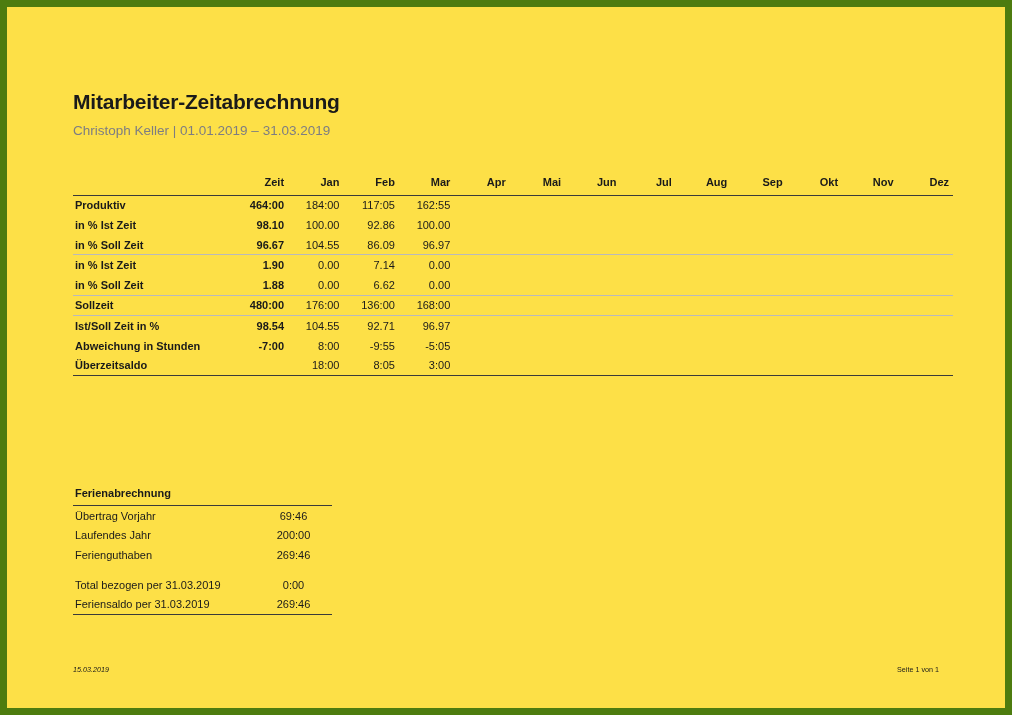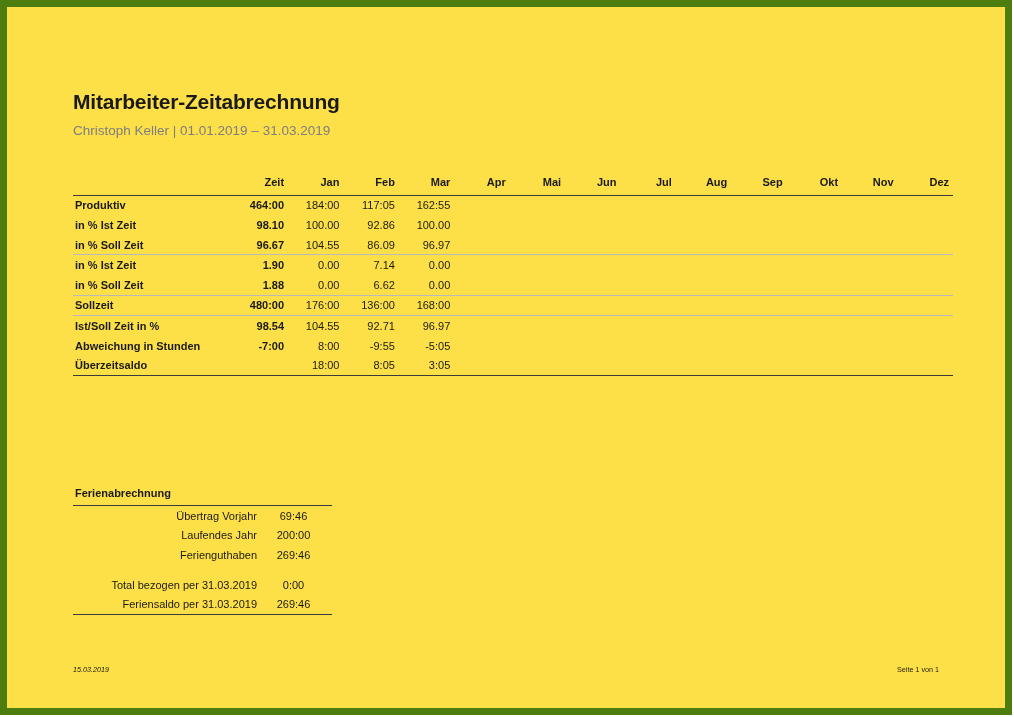--- a/index.html
+++ b/index.html
@@ -128,21 +128,21 @@
   table.ferien th.ferien-title {
     text-align: left;
     font-weight: bold;
     font-size: 11px;
     padding-left: 2px;
     padding-bottom: 2px;
     border-bottom: 1.3px solid #3a3a3a;
     color: #1a1a1a;
   }
   table.ferien td.f-label {
-    text-align: right;
+    text-align: left;
     padding-left: 2px;
   }
   table.ferien td.f-value {
     text-align: center;
     padding-right: 2px;
   }
   table.ferien tr.spacer td { height: 10px; }
   table.ferien tr.f-last td { border-bottom: 1.5px solid #3a3a3a; }
 
   
@@ -328,21 +328,21 @@
             <td class="num"></td>
             <td class="num"></td>
             <td class="num"></td>
             <td class="num"></td>
           </tr>
           <tr class="rule-strong">
             <td class="label">Überzeitsaldo</td>
             <td class="num total"></td>
             <td class="num">18:00</td>
             <td class="num">8:05</td>
-            <td class="num">3:05</td>
+            <td class="num">3:00</td>
             <td class="num"></td>
             <td class="num"></td>
             <td class="num"></td>
             <td class="num"></td>
             <td class="num"></td>
             <td class="num"></td>
             <td class="num"></td>
             <td class="num"></td>
             <td class="num"></td>
           </tr>

